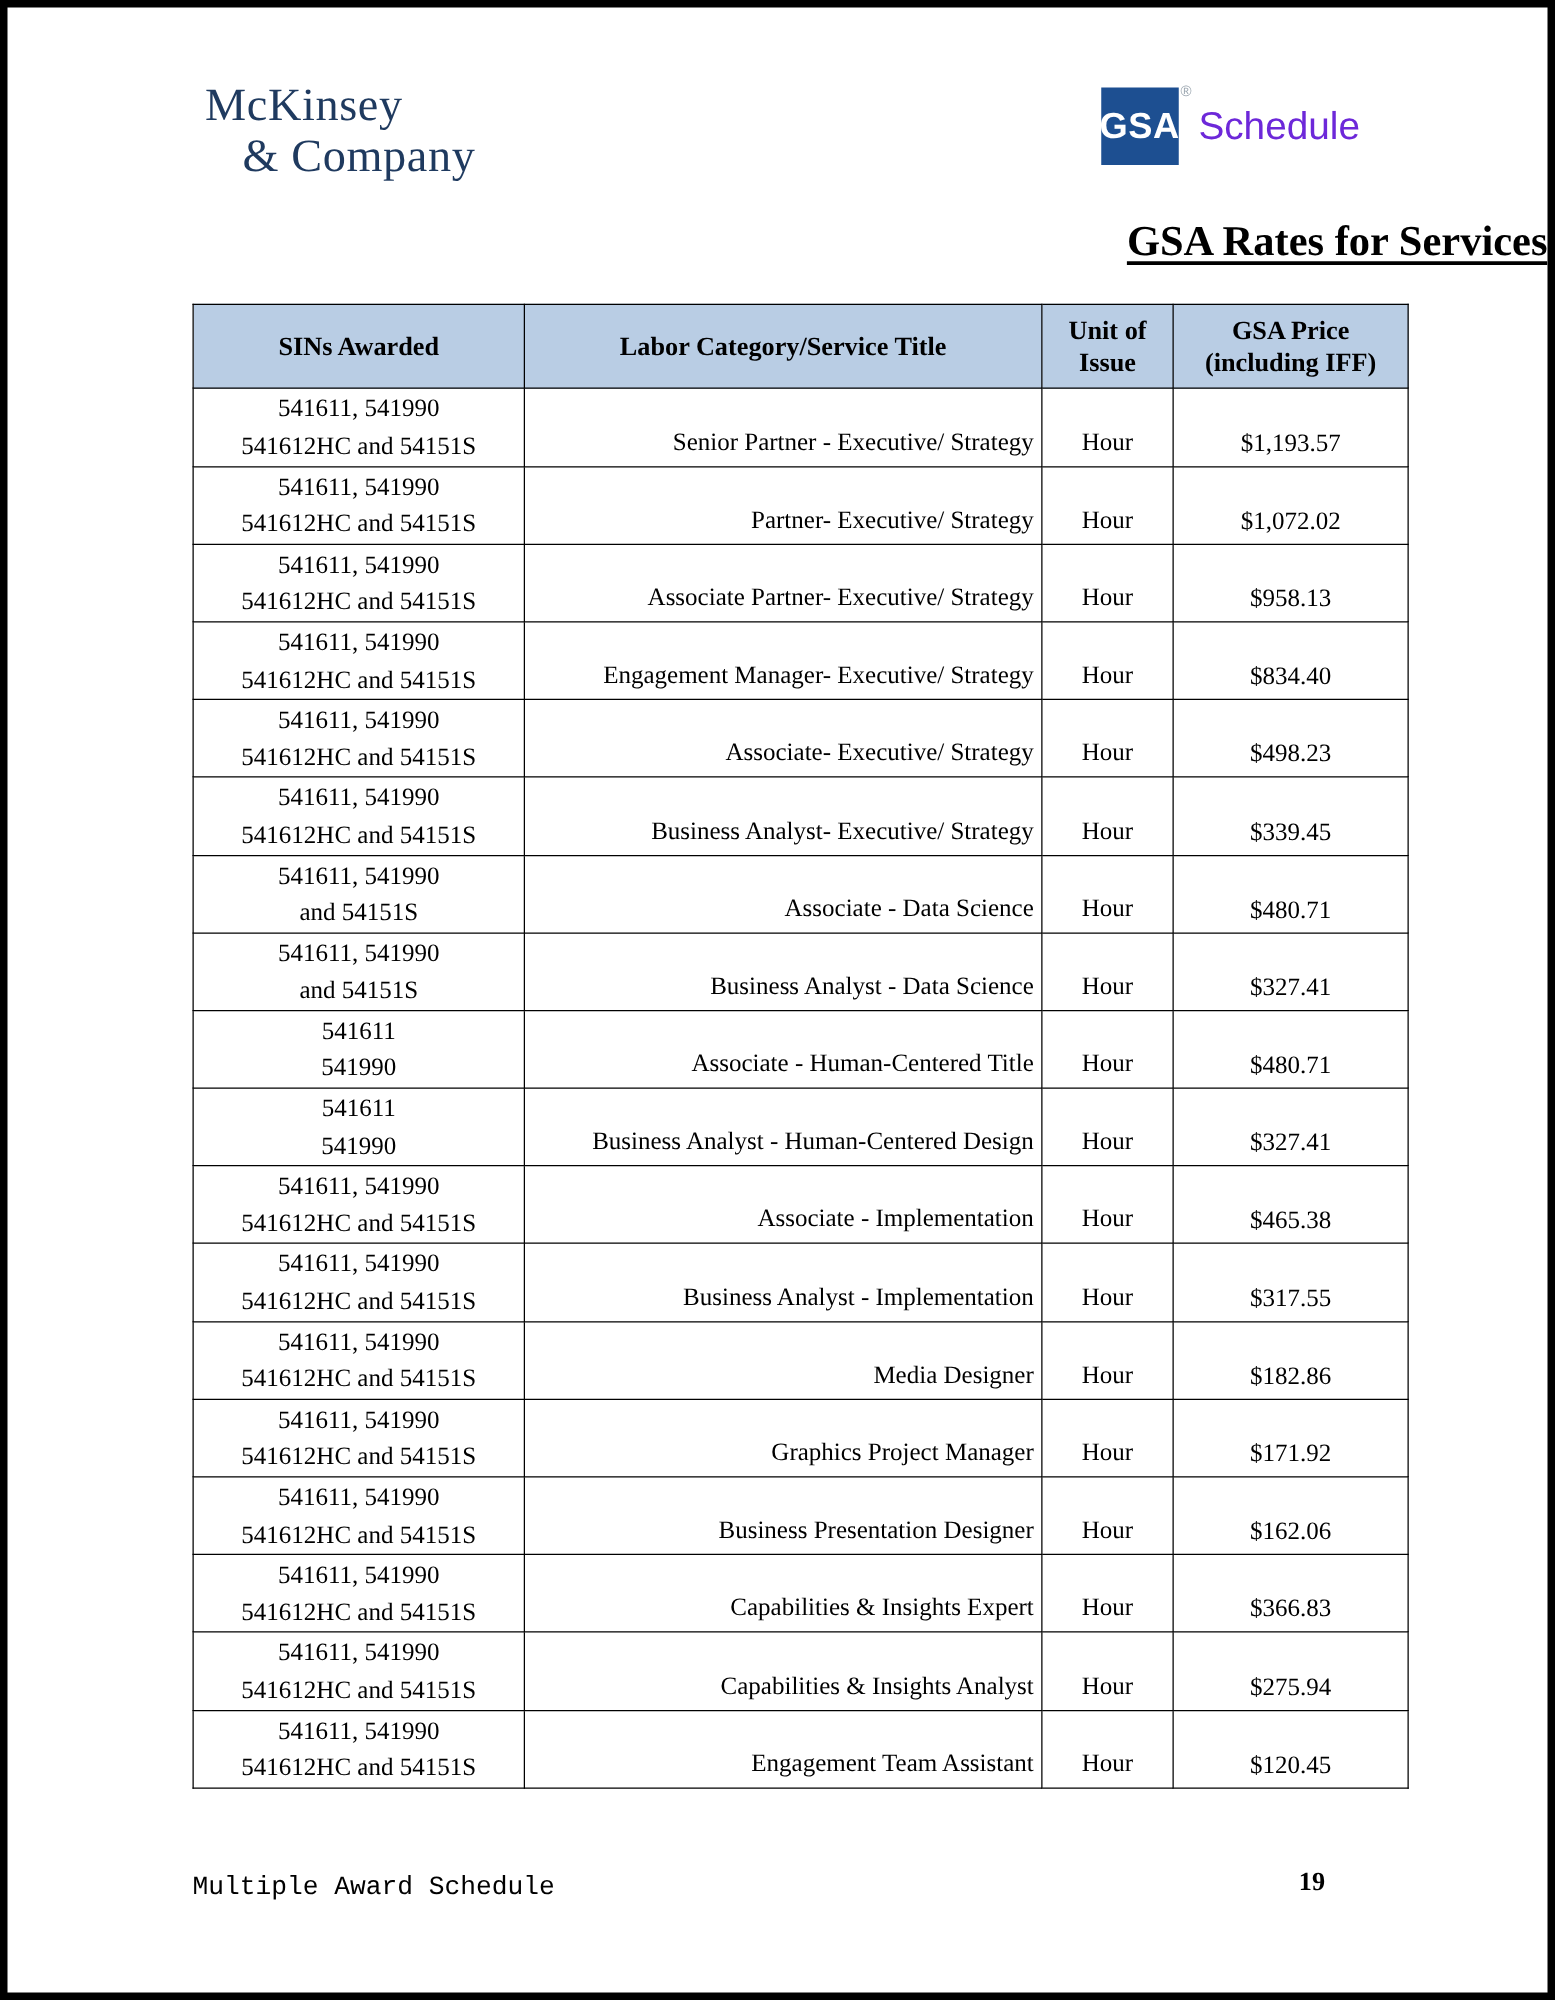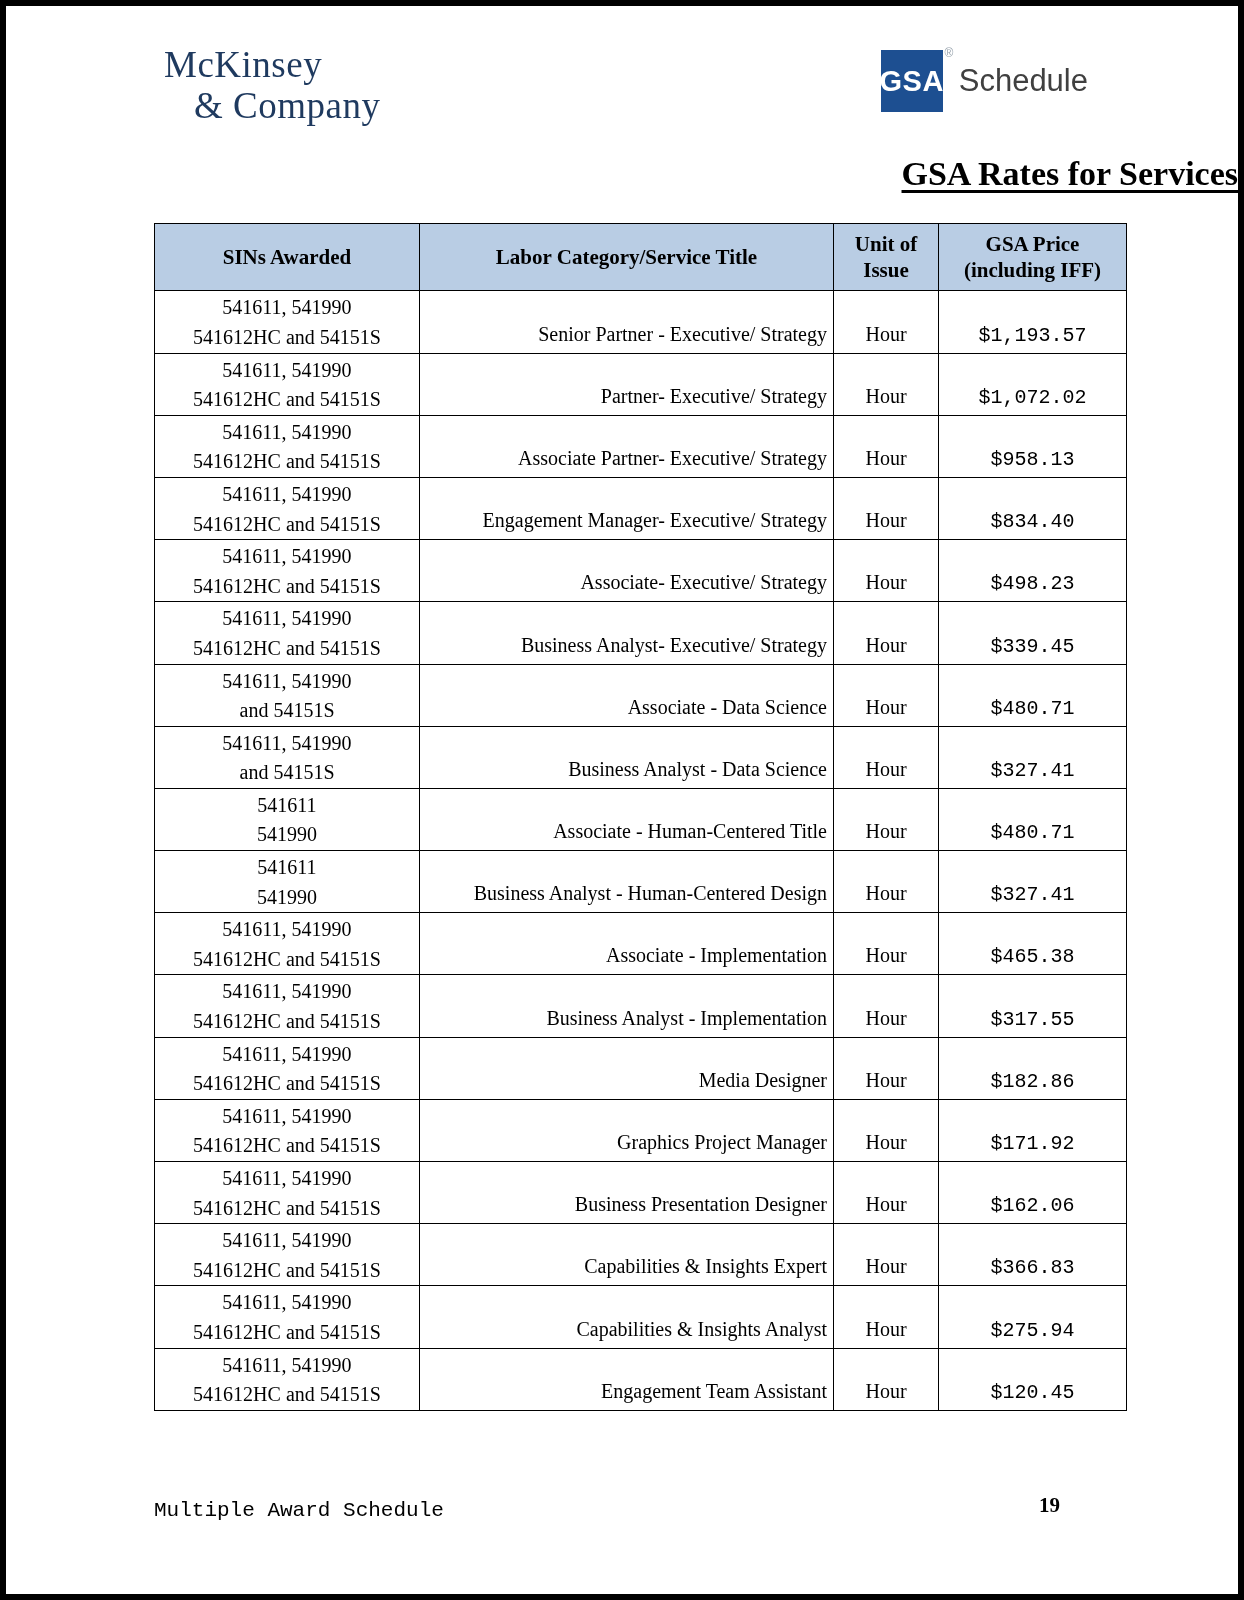--- a/index.html
+++ b/index.html
@@ -14,21 +14,21 @@
     border:6px solid #000;
     background:#fff;
     position:relative;
     overflow:hidden;
   }
   
   .header-row {
     display:flex;
     justify-content:space-between;
     align-items:flex-start;
-    padding:38px 150px 0 158px;
+    padding:58px 150px 0 158px;
     gap:44px;
   }
   .mck-logo {
     color:#1f3a5f;
     font-size:37px;
     line-height:1.12;
     letter-spacing:0.5px;
   }
   .mck-line2 { padding-left:30px; }
   .gsa-logo { display:flex; align-items:center; gap:16px; margin-top:6px; }
@@ -46,21 +46,21 @@
   .gsa-reg {
     position:absolute;
     top:-4px; right:-11px;
     font-size:12px;
     color:#9aa5af;
     font-family:"Liberation Sans", sans-serif;
     font-weight:normal;
   }
   .gsa-schedule {
     font-family:"Liberation Sans", sans-serif;
-    color:#404040;
+    color:#6d28d9;
     font-size:31px;
   }
   
   .title {
     text-align:right;
     font-size:34px;
     font-weight:bold;
     margin-top:28px;
   }
   .title span {
@@ -109,21 +109,21 @@
   }
   td.cell-unit {
     text-align:center;
     vertical-align:bottom;
     padding-bottom:7px;
   }
   td.cell-price {
     text-align:center;
     vertical-align:bottom;
     padding-bottom:6px;
-    font-family:Liberation Mono, monospace;
+    font-family:Liberation Serif, serif;
     font-size:19px;
   }
   
   .footer-left {
     position:absolute;
     left:148px;
     bottom:72px;
     font-size:21px;
     font-family:Liberation Mono, monospace;
   }

